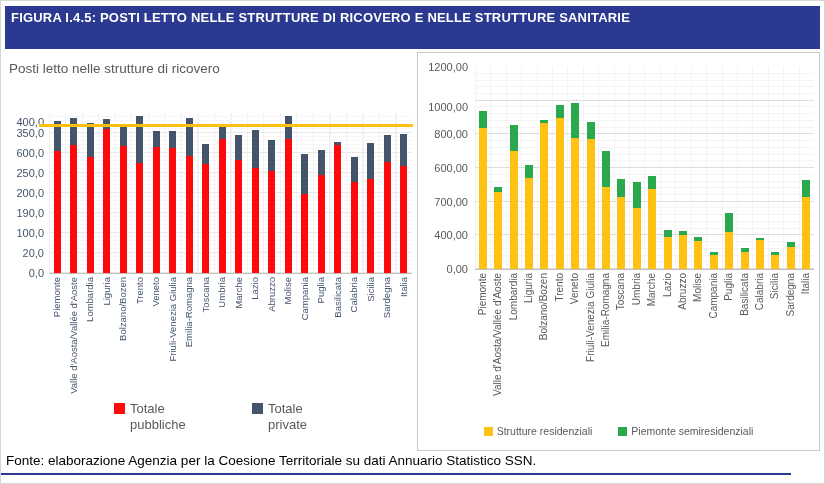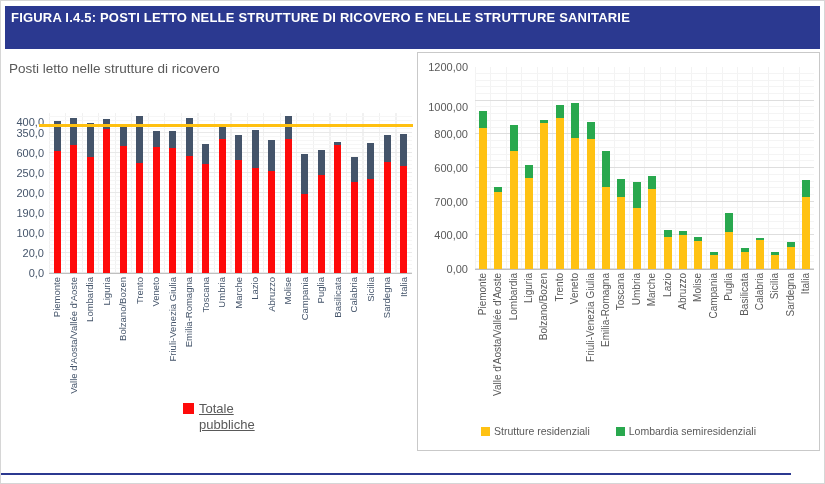--- a/index.html
+++ b/index.html
@@ -23,21 +23,21 @@
   .seg{position:absolute;left:0;width:100%;}
   .ref-line{position:absolute;left:-10px;width:374px;height:3px;background:#FFC010;z-index:5;}
   .ytick-l{position:absolute;left:0;width:35px;text-align:right;font-size:11px;color:#44546A;
            line-height:14px;}
   .xlab-l{position:absolute;width:122px;height:14px;line-height:13px;font-size:9.5px;color:#44546A;
           text-align:right;transform:rotate(-90deg);white-space:nowrap;}
   .cl-legend{position:absolute;left:50px;right:30px;top:346px;display:flex;justify-content:center;
              gap:58px;}
   .leg-item{display:flex;gap:5px;font-size:13px;color:#595959;line-height:1.25;}
   .leg-swatch{width:11px;height:11px;margin-top:2px;flex:none;}
-  .leg-text-wrap{width:64px;text-decoration:underline;}
+  .leg-text-wrap{width:64px;}
   
   .chart-right{position:absolute;left:416px;top:51px;width:403px;height:399px;background:#fff;
                border:1px solid #c9c9c9;box-sizing:border-box;}
   .cr-plot{position:absolute;left:57px;top:14px;width:339px;height:202px;
            border-bottom:1px solid #bfbfbf;
            background-image:
              repeating-linear-gradient(to top,#dedede 0 1px,transparent 1px 33.67px),
              repeating-linear-gradient(to top,#f4f4f4 0 1px,transparent 1px 6.73px),
              repeating-linear-gradient(to right,#f3f3f3 0 1px,transparent 1px 15.409px);}
   .cr-bar{position:absolute;bottom:0;width:8px;}
@@ -190,20 +190,24 @@
         <div class="xlab-l" style="left: 284.25px; top: 276px; width: 122px;">Calabria</div>
         <div class="xlab-l" style="left: 300.75px; top: 276px; width: 122px;">Sicilia</div>
         <div class="xlab-l" style="left: 317.25px; top: 276px; width: 122px;">Sardegna</div>
         <div class="xlab-l" style="left: 333.75px; top: 276px; width: 122px;">Italia</div>
       </div>
     <div class="cl-legend" id="cl-legend">
         <div class="leg-item">
           <span class="leg-swatch" style="background: rgb(254, 10, 10);"></span>
           <span class="leg-text-wrap">Totale pubbliche</span>
         </div>
+        <div class="leg-item">
+          <span class="leg-swatch" style="background: rgb(68, 84, 106);"></span>
+          <span class="leg-text-wrap">Totale private</span>
+        </div>
       </div>
   </div>
 
   <div class="chart-right">
     <div id="cr-yticks">
         <div class="ytick-r" style="top: 209px;">0,00</div>
         <div class="ytick-r" style="top: 175.333px;">400,00</div>
         <div class="ytick-r" style="top: 141.667px;">700,00</div>
         <div class="ytick-r" style="top: 108px;">600,00</div>
         <div class="ytick-r" style="top: 74.3333px;">800,00</div>
@@ -324,20 +328,21 @@
         <div class="xlab-r" style="left: 307.886px; top: 278px; width: 130px;">Sardegna</div>
         <div class="xlab-r" style="left: 323.295px; top: 278px; width: 130px;">Italia</div>
       </div>
     <div class="cr-legend" id="cr-legend">
         <div class="leg-item-r">
           <span class="leg-swatch-r" style="background: rgb(255, 194, 19);"></span>
           <span>Strutture residenziali</span>
         </div>
         <div class="leg-item-r">
           <span class="leg-swatch-r" style="background: rgb(41, 168, 78);"></span>
-          <span>Lombardia semiresidenziali</span>
+          <span>Piemonte semiresidenziali</span>
         </div>
       </div>
   </div>
 
+  <div class="footer">Fonte: elaborazione Agenzia per la Coesione Territoriale su dati Annuario Statistico SSN.</div>
   <div class="bottom-rule"></div>
 
 </div>
 
 </body></html>

